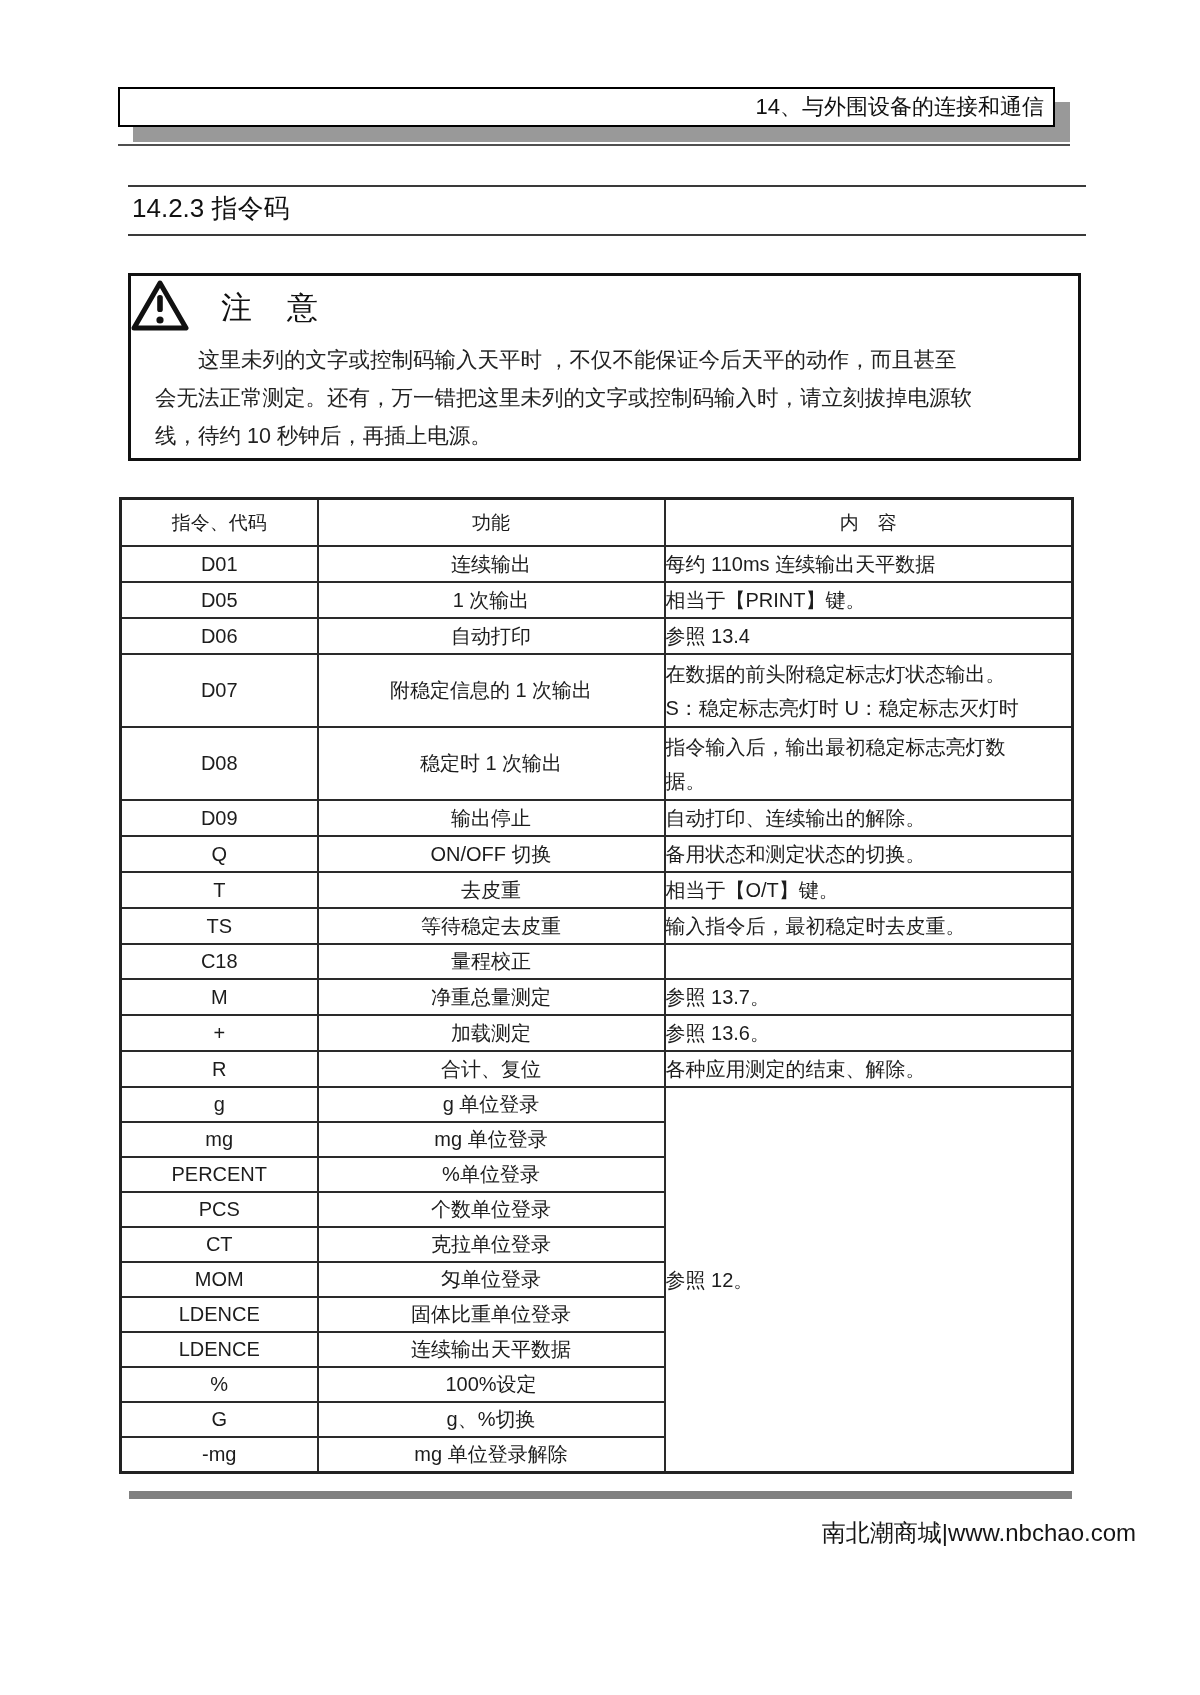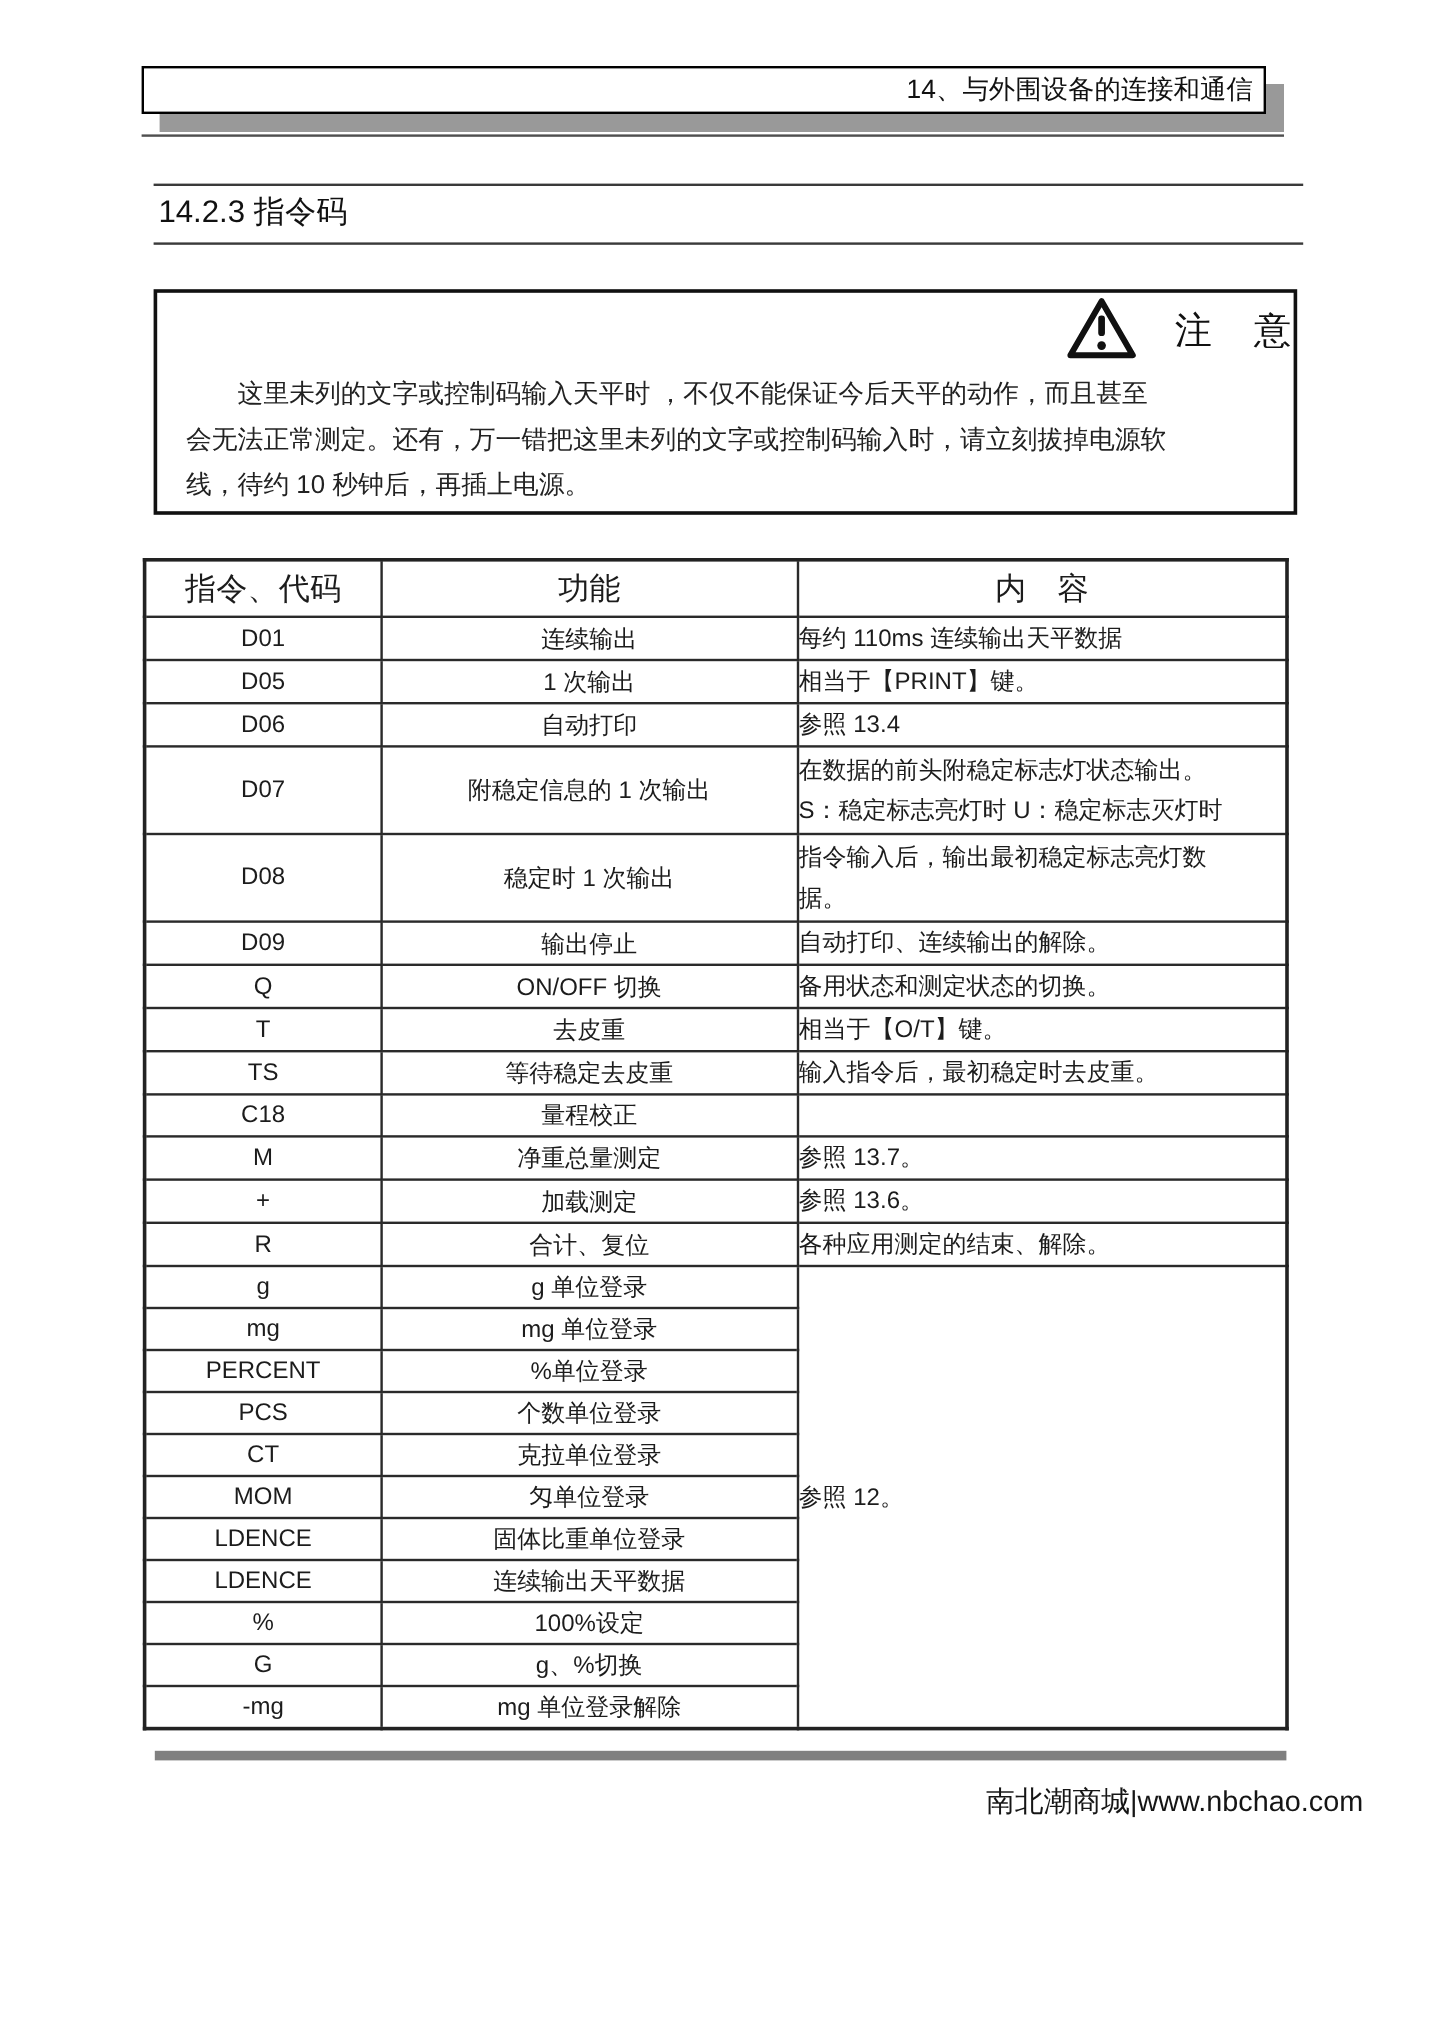--- a/index.html
+++ b/index.html
@@ -10,21 +10,21 @@
     font-family: "Liberation Sans", sans-serif;
     color: #1a1a1a;
     overflow: hidden;
     position: relative;
   }
   .page { position: relative; width: 1200px; height: 1695px; }
 
   
   .chapter-box {
     box-sizing: border-box;
-    margin: 55px 0 0 118px;
+    margin: 87px 0 0 118px;
     width: 937px;
     height: 40px;
     border: 2px solid #000;
     background: #fff;
     box-shadow: 15px 15px 0 #999999;
     text-align: right;
     padding-right: 9px;
     font-size: 22px;
     line-height: 36px;
     color: #111;
@@ -61,21 +61,21 @@
     margin: 37px 0 0 128px;
     width: 953px;
     height: 188px;
     border: 3px solid #111;
     background: #fff;
   }
   .notice-head {
     margin-top: 3px;
     height: 58px;
     display: flex;
-    justify-content: flex-end;
+    justify-content: flex-start;
     align-items: center;
     gap: 32px;
   }
   .notice-title {
     font-size: 31px;
     color: #111;
     letter-spacing: 2px;
   }
   .notice-body {
     margin: 4px 24px 0 24px;
@@ -94,21 +94,21 @@
     border: 3px solid #222;
   }
   table.cmd th, table.cmd td {
     border: 2px solid #2a2a2a;
     font-weight: normal;
     font-size: 20px;
     color: #1c1c1c;
     padding: 0;
     overflow: hidden;
   }
-  table.cmd th { height: 45px; font-size: 26px; }
+  table.cmd th { height: 45px; font-size: 19px; }
   table.cmd td { height: 33px; }
   tr.tall td { height: 71px; }
   td.c1, th.h1, td.c2, th.h2, th.h3 { text-align: center; }
   td.c3 {
     text-align: left;
     padding: 0 10px;
     line-height: 34px;
   }
   td.pre { white-space: pre-line; }
   td.merged { vertical-align: middle; }

